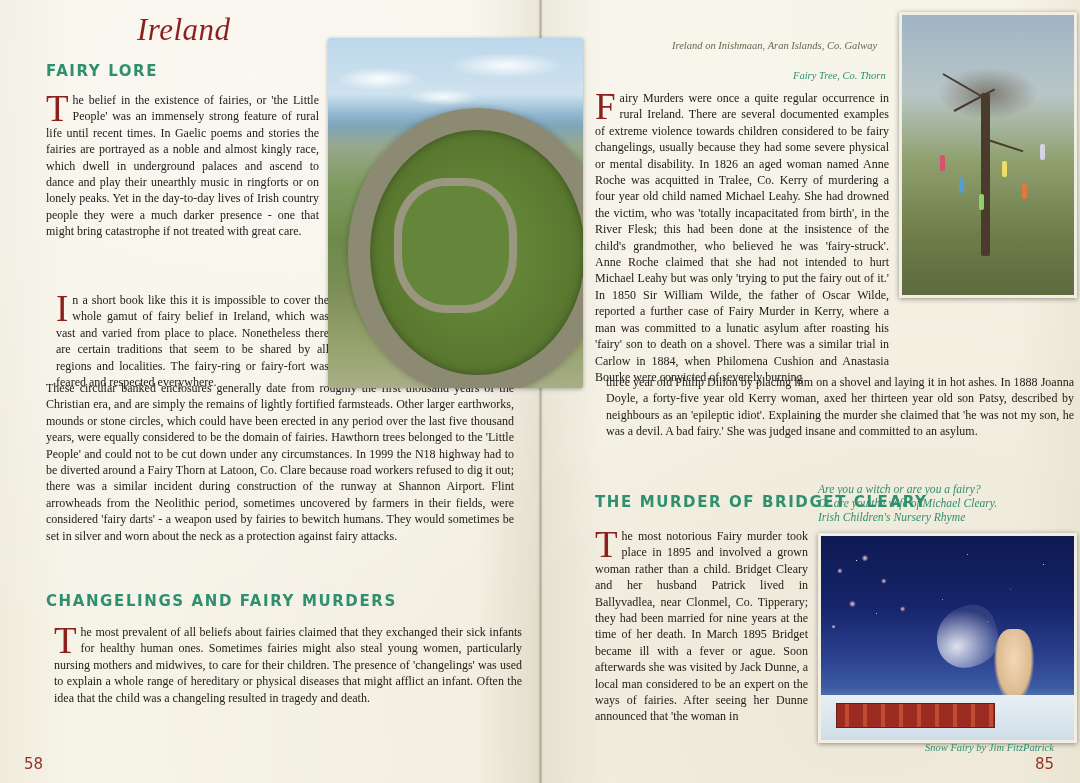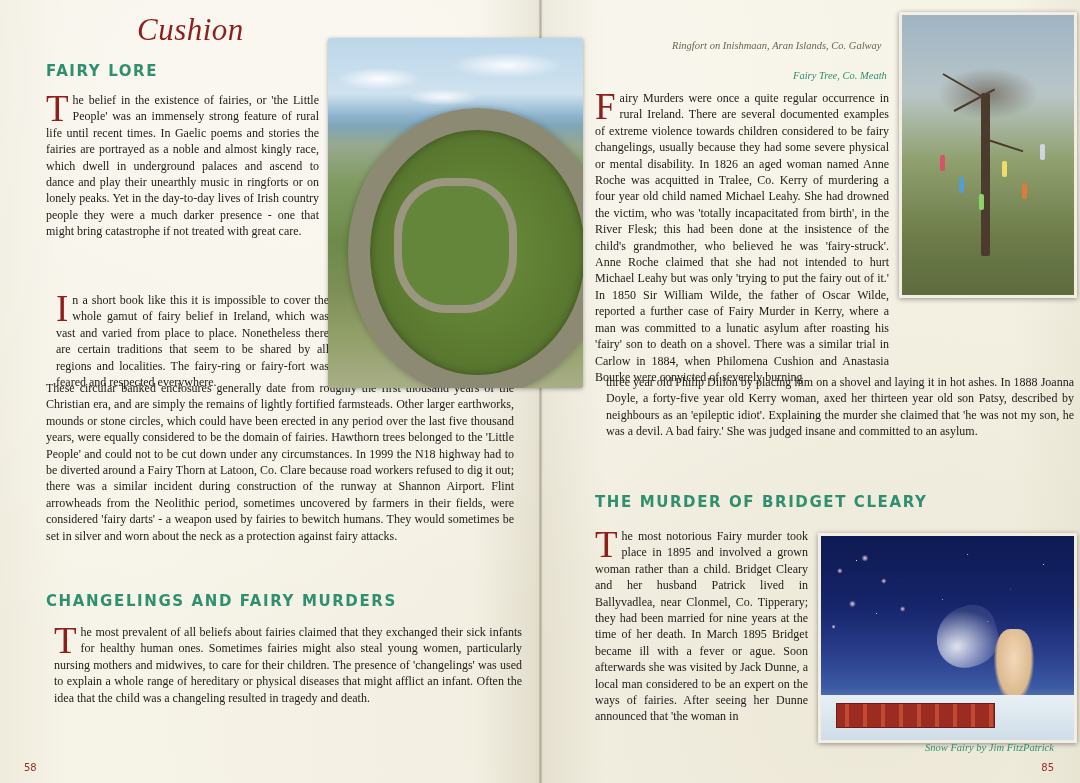--- a/index.html
+++ b/index.html
@@ -224,34 +224,34 @@
     line-height: 14px;
     color: #2f8f6e;
   }
   .rhyme .attrib { display: block; }
 
   
   .folio {
     position: absolute;
     bottom: 10px;
     font-family: "DejaVu Sans", sans-serif;
-    font-size: 10px;
+    font-size: 15px;
     color: #9b2f26;
   }
   .folio-left { left: 24px; }
   .folio-right { right: 26px; }
 </style>
 </head>
 <body>
 
 <div class="page">
   <div class="grain"></div>
   <div class="spine"></div>
 
-  <div class="main-title">Cushion</div>
+  <div class="main-title">Ireland</div>
 
   <div class="section-head sh-lore">FAIRY LORE</div>
   <div class="section-head sh-chang">CHANGELINGS AND FAIRY MURDERS</div>
   <div class="section-head sh-murder">THE MURDER OF BRIDGET CLEARY</div>
 
   <div class="col L1">
     <p class="p dropcap">The belief in the existence of fairies, or 'the Little People' was an immensely strong feature of rural life until recent times. In Gaelic poems and stories the fairies are portrayed as a noble and almost kingly race, which dwell in underground palaces and ascend to dance and play their unearthly music in ringforts or on lonely peaks. Yet in the day-to-day lives of Irish country people they were a much darker presence - one that might bring catastrophe if not treated with great care.</p>
   </div>
   <div class="col L2">
     <p class="p dropcap">In a short book like this it is impossible to cover the whole gamut of fairy belief in Ireland, which was vast and varied from place to place. Nonetheless there are certain traditions that seem to be shared by all regions and localities. The fairy-ring or fairy-fort was feared and respected everywhere.</p>
@@ -295,20 +295,25 @@
 
   <div class="photo ph-snowfairy">
     <div class="stars"></div>
     <div class="blossom"></div>
     <div class="wing"></div>
     <div class="fairy-body"></div>
     <div class="ground"></div>
     <div class="celtic"></div>
   </div>
 
-  <div class="caption cap-ringfort">Ringfort on Inishmaan, Aran Islands, Co. Galway</div>
-  <div class="caption cap-fairytree">Fairy Tree, Co. Meath</div>
+  <div class="caption cap-ringfort">Ireland on Inishmaan, Aran Islands, Co. Galway</div>
+  <div class="caption cap-fairytree">Fairy Tree, Co. Thorn</div>
   <div class="caption cap-snowfairy">Snow Fairy by Jim FitzPatrick</div>
 
+  <div class="rhyme">
+    <span>Are you a witch or are you a fairy?</span><br>
+    <span>Or are you the wife of Michael Cleary.</span><br>
+    <span class="attrib">Irish Children's Nursery Rhyme</span>
+  </div>
 
   <div class="folio folio-left">58</div>
   <div class="folio folio-right">85</div>
 </div>
 
 </body></html>

